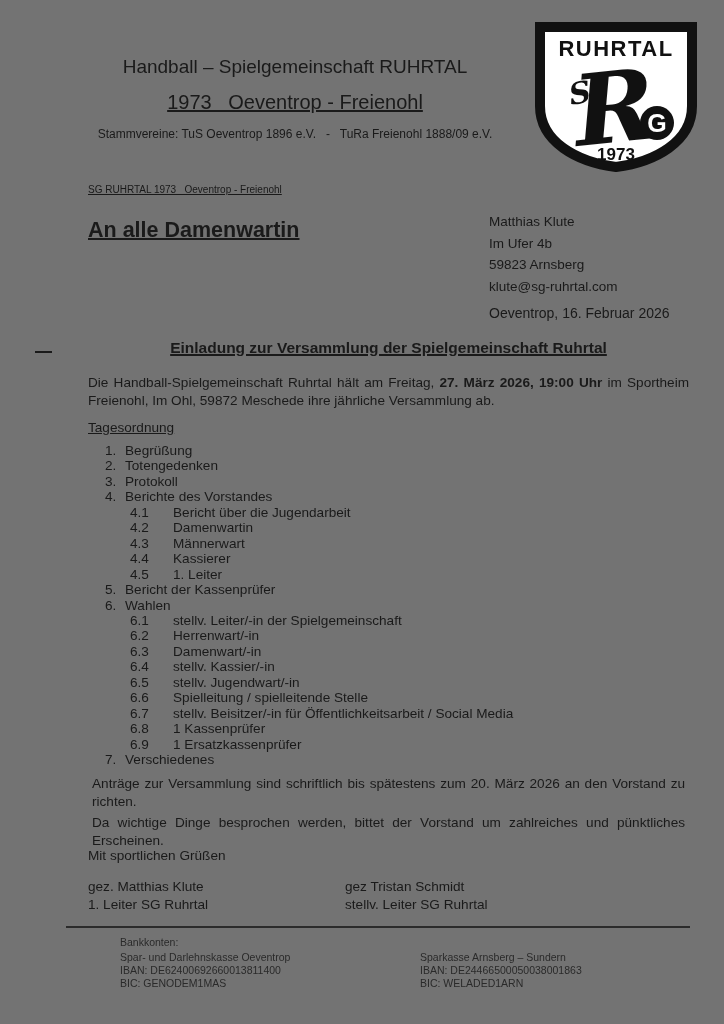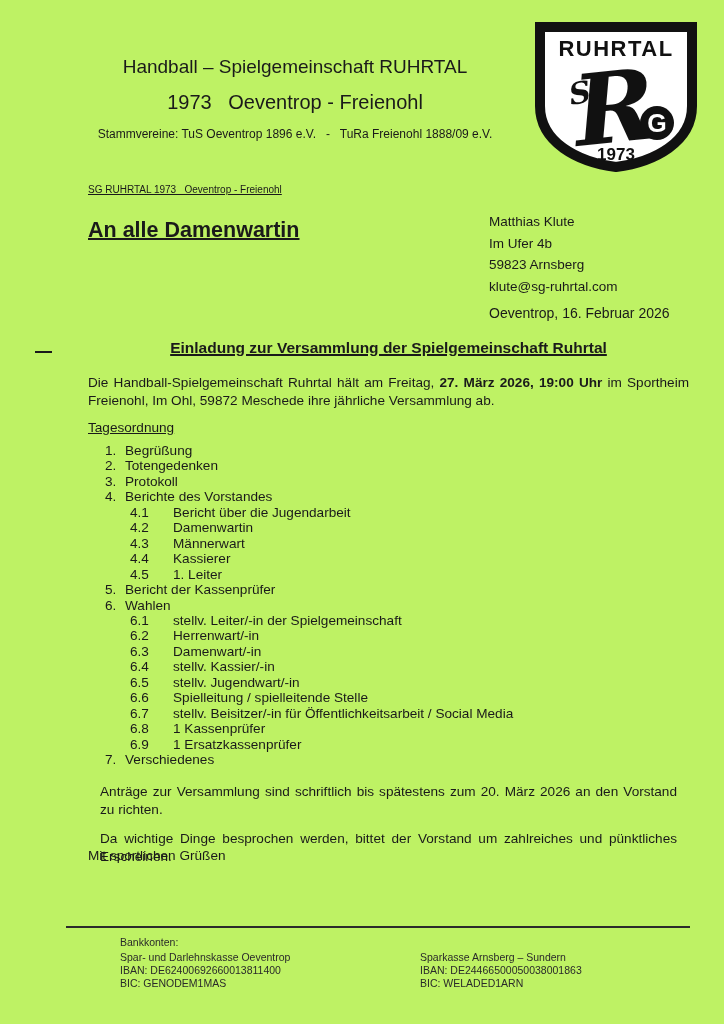--- a/index.html
+++ b/index.html
@@ -1,27 +1,27 @@
 <!DOCTYPE html>
 <html><head>
 <meta charset="utf-8">
 <style>
   html,body{margin:0;padding:0;background:#e8e8e8;}
   .page{
     position:relative;width:724px;height:1024px;margin:0 auto;
-    background:#bef264;color:#1a1a1a;
+    background:#737373;color:#1a1a1a;
     font-family:"Liberation Sans",sans-serif;overflow:hidden;
   }
   .abs{position:absolute;}
   .pre{white-space:pre-wrap;}
 
   
   .header-text{left:35px;top:56px;width:520px;text-align:center;}
   .h1{font-size:19px;margin:0 0 13px 0;}
-  .h2{font-size:20px;margin:0 0 13px 0;}
+  .h2{font-size:20px;margin:0 0 13px 0;text-decoration:underline;}
   .h3{font-size:12px;margin:0;}
 
   .logo{left:523px;top:20px;width:186px;height:156px;}
 
   .sender-line{left:88px;top:184px;font-size:10px;text-decoration:underline;}
   .recipient{left:88px;top:218px;font-size:21.5px;font-weight:bold;text-decoration:underline;text-decoration-thickness:2px;}
 
   .contact{left:489px;top:211px;font-size:13.5px;line-height:21.5px;}
   .dateline{left:489px;top:305px;font-size:14px;}
 
@@ -35,21 +35,21 @@
   .agenda-heading{left:88px;top:420px;font-size:13.6px;text-decoration:underline;}
 
   .agenda{left:88px;top:443px;width:601px;font-size:13.6px;line-height:15.45px;}
   .agenda-row{display:flex;}
   .agenda-row.main{padding-left:17px;}
   .agenda-row.main .num{width:20px;flex:none;}
   .agenda-row.sub{padding-left:42px;}
   .agenda-row.sub .num{width:43px;flex:none;}
 
   .closing{left:88px;top:771px;width:601px;text-align:justify;}
-  .closing p{margin:12px;}
+  .closing p{margin:4px;}
 
   .regards{left:88px;top:847px;}
   .signatures{left:88px;top:878px;width:601px;display:flex;line-height:17.5px;}
   .sig-col{width:257px;flex:none;}
   .sig-col.right{width:auto;}
 
   .rule{left:66px;top:926px;width:624px;height:2px;background:#2b2b2b;}
 
   .footer{font-size:10.5px;line-height:13px;color:#2a2a2a;padding-left:32px;}
   .footer-heading{left:88px;top:936px;}
@@ -207,20 +207,30 @@
       </div>
     </div>
 
   <div class="abs closing body-text">
     <p>Anträge zur Versammlung sind schriftlich bis spätestens zum 20. März 2026 an den Vorstand zu richten.</p>
     <p>Da wichtige Dinge besprochen werden, bittet der Vorstand um zahlreiches und pünktliches Erschei­nen.</p>
   </div>
 
   <div class="abs regards body-text">Mit sportlichen Grüßen</div>
 
+  <div class="abs signatures body-text">
+    <div class="sig-col">
+      <div>gez. Matthias Klute</div>
+      <div>1. Leiter SG Ruhrtal</div>
+    </div>
+    <div class="sig-col right">
+      <div>gez Tristan Schmidt</div>
+      <div>stellv. Leiter SG Ruhrtal</div>
+    </div>
+  </div>
 
   <div class="abs rule"></div>
   <div class="abs footer footer-heading">Bankkonten:</div>
   <div class="abs footer bank-left">
     <div>Spar- und Darlehnskasse Oeventrop</div>
     <div>IBAN: DE62400692660013811400</div>
     <div>BIC: GENODEM1MAS</div>
   </div>
   <div class="abs footer bank-right">
     <div>Sparkasse Arnsberg – Sundern</div>

